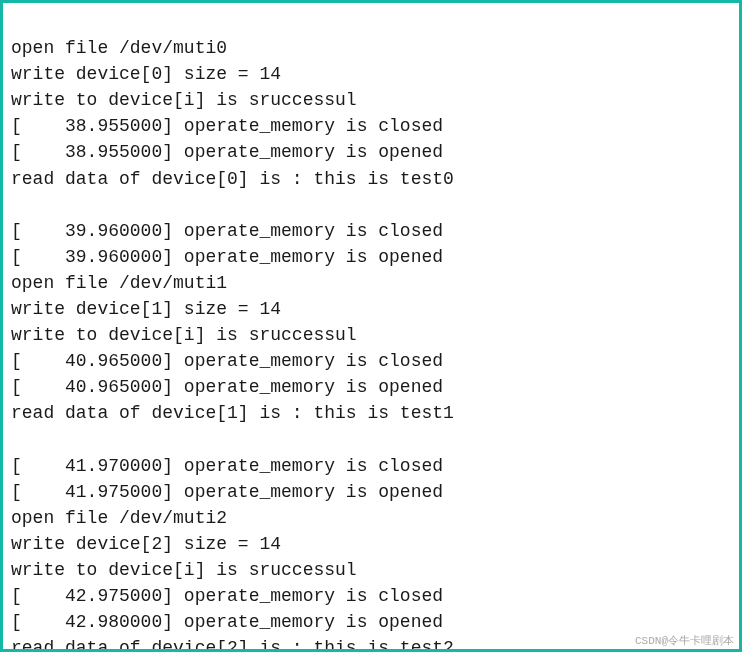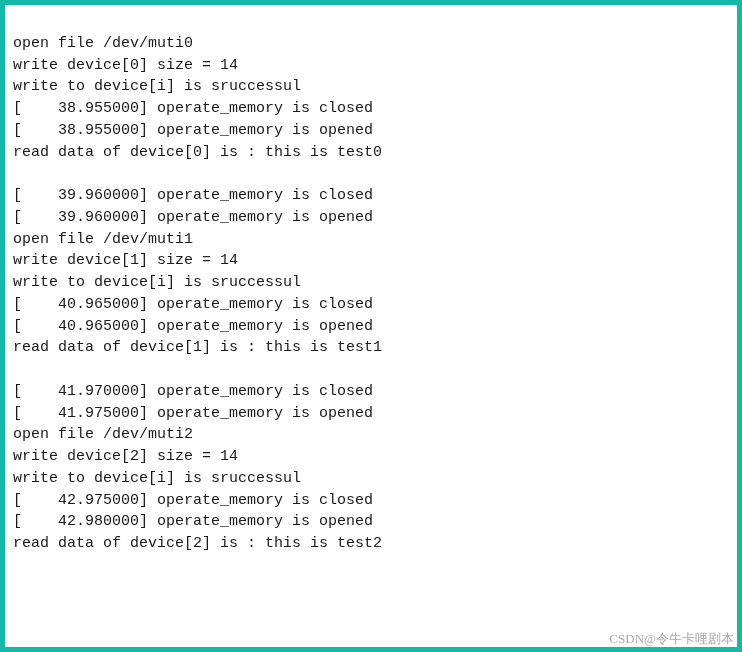--- a/index.html
+++ b/index.html
@@ -12,23 +12,23 @@
       width: 742px;
       height: 652px;
       background-color: #f8f8f8;
       overflow: hidden;
     }
 
     .terminal {
       width: 742px;
       height: 652px;
       background-color: #ffffff;
-      border: 5px solid #14b8a6;
+      border: 3px solid #14b8a6;
       font-family: 'Courier New', Courier, monospace;
-      font-size: 15px;
+      font-size: 18px;
       line-height: 1.45;
       color: #1a1a1a;
       padding: 6px 8px;
       overflow: hidden;
       white-space: pre;
     }
 
     .line {
       display: block;
       white-space: pre;
@@ -36,22 +36,22 @@
 
     .empty-line {
       display: block;
       height: 1.45em;
     }
 
     .watermark {
       position: absolute;
       bottom: 4px;
       right: 8px;
-      font-family: Liberation Serif, serif;
-      font-size: 13px;
+      font-family: Liberation Mono, monospace;
+      font-size: 11px;
       color: #aaaaaa;
     }
   </style>
 </head>
 <body>
 
 <div class="terminal" id="terminal-container">
 <span class="line">open file /dev/muti0</span><span class="line">write device[0] size = 14</span><span class="line">write to device[i] is sruccessul</span><span class="line">[    38.955000] operate_memory is closed</span><span class="line">[    38.955000] operate_memory is opened</span><span class="line">read data of device[0] is : this is test0</span><span class="empty-line"></span><span class="line">[    39.960000] operate_memory is closed</span><span class="line">[    39.960000] operate_memory is opened</span><span class="line">open file /dev/muti1</span><span class="line">write device[1] size = 14</span><span class="line">write to device[i] is sruccessul</span><span class="line">[    40.965000] operate_memory is closed</span><span class="line">[    40.965000] operate_memory is opened</span><span class="line">read data of device[1] is : this is test1</span><span class="empty-line"></span><span class="line">[    41.970000] operate_memory is closed</span><span class="line">[    41.975000] operate_memory is opened</span><span class="line">open file /dev/muti2</span><span class="line">write device[2] size = 14</span><span class="line">write to device[i] is sruccessul</span><span class="line">[    42.975000] operate_memory is closed</span><span class="line">[    42.980000] operate_memory is opened</span><span class="line">read data of device[2] is : this is test2</span></div>
 
 <div class="watermark">CSDN@令牛卡哩剧本</div>

